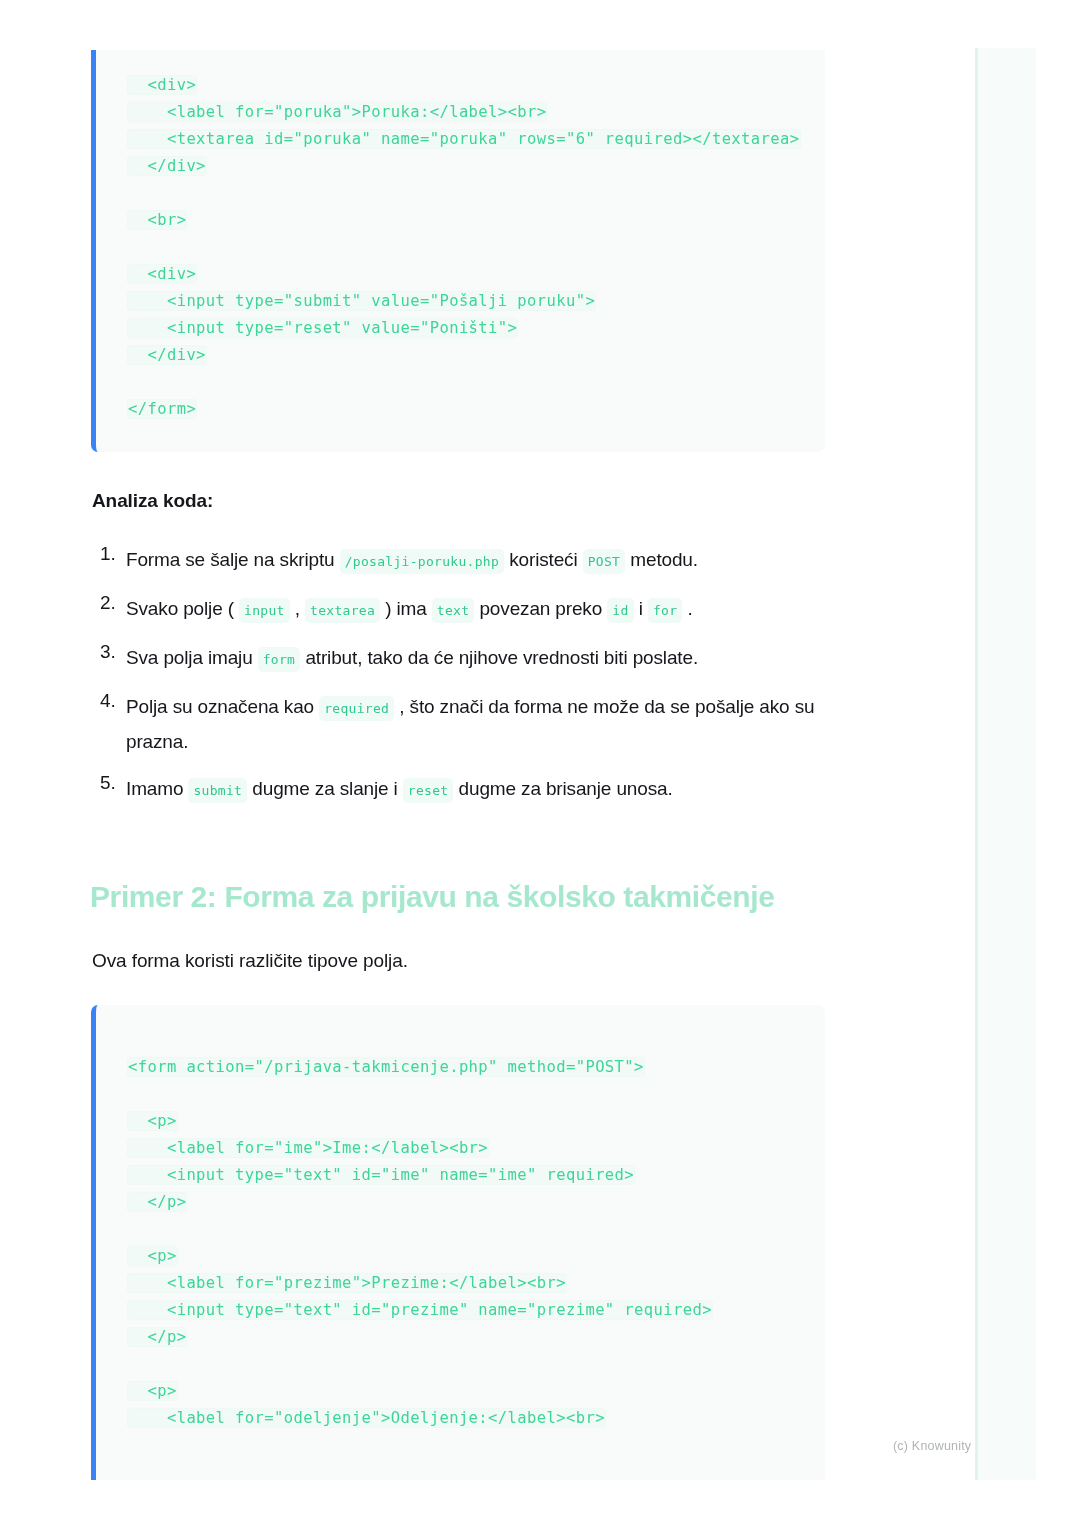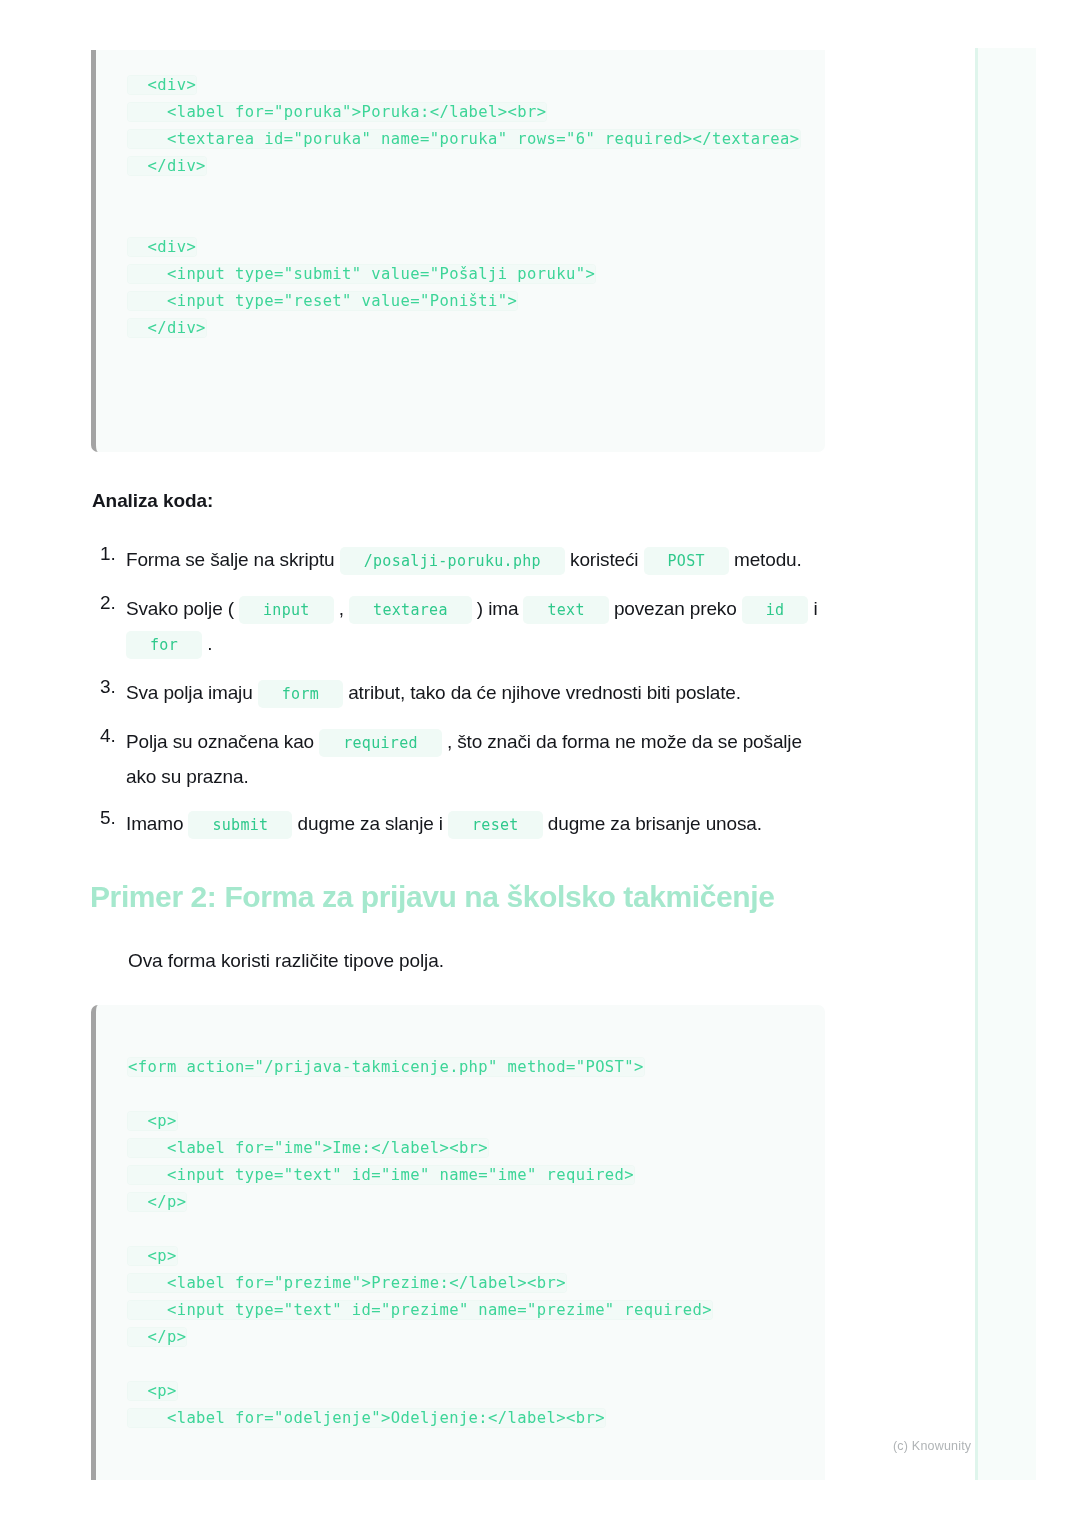--- a/index.html
+++ b/index.html
@@ -35,21 +35,21 @@
     width: 975px;
     height: 1528px;
   }
 
   
   .code-block {
     position: absolute;
     left: 91px;
     width: 734px;
     background: #f8fbfa;
-    border-left: 5px solid #a3a3a3;
+    border-left: 5px solid #3b82f6;
     box-sizing: border-box;
     overflow: hidden;
     padding: 22px 0 20px 0;
   }
   .code-block.rounded-top {
     border-top-left-radius: 7px;
     border-top-right-radius: 7px;
   }
   .code-block.rounded-bottom {
     border-bottom-left-radius: 7px;
@@ -96,21 +96,20 @@
     color: #a5e8cd;
     letter-spacing: -0.4px;
     white-space: nowrap;
   }
   .para {
     position: absolute;
     left: 92px;
     font-size: 19px;
     color: #15171c;
     letter-spacing: -0.1px;
-    margin-left: 36px;
   }
 
   
   .olist {
     position: absolute;
     left: 92px;
     width: 740px;
   }
   .li-row {
     position: relative;
@@ -127,25 +126,25 @@
   }
   .li-text {
     margin-left: 34px;
     font-size: 19px;
     line-height: 33px;
     color: #15171c;
     letter-spacing: -0.15px;
   }
   code.chip {
     font-family: "DejaVu Sans Mono", "Liberation Mono", monospace;
-    font-size: 15px;
+    font-size: 13px;
     color: #2fc98c;
     background: #f0faf6;
     border-radius: 5px;
-    padding: 5px 24px;
+    padding: 5px 5px;
     letter-spacing: 0.3px;
     white-space: nowrap;
   }
 
   
   .footer-mark {
     position: absolute;
     left: 893px;
     top: 1439px;
     font-size: 12.5px;
@@ -158,26 +157,28 @@
 <body>
 
 <div class="page">
 
   <div class="code-block rounded-bottom" id="code-block-1" style="top:50px; height:402px;">
       <div class="code-line"><span class="seg">  &lt;div&gt;</span></div>
       <div class="code-line"><span class="seg">    &lt;label for="poruka"&gt;Poruka:&lt;/label&gt;&lt;br&gt;</span></div>
       <div class="code-line"><span class="seg">    &lt;textarea id="poruka" name="poruka" rows="6" required&gt;&lt;/textarea&gt;</span></div>
       <div class="code-line"><span class="seg">  &lt;/div&gt;</span></div>
       <div class="code-line blank"><span class="seg"> </span></div>
+      <div class="code-line"><span class="seg">  &lt;br&gt;</span></div>
       <div class="code-line blank"><span class="seg"> </span></div>
       <div class="code-line"><span class="seg">  &lt;div&gt;</span></div>
       <div class="code-line"><span class="seg">    &lt;input type="submit" value="Pošalji poruku"&gt;</span></div>
       <div class="code-line"><span class="seg">    &lt;input type="reset" value="Poništi"&gt;</span></div>
       <div class="code-line"><span class="seg">  &lt;/div&gt;</span></div>
       <div class="code-line blank"><span class="seg"> </span></div>
+      <div class="code-line"><span class="seg">&lt;/form&gt;</span></div>
     </div>
 
   <div class="h-bold" style="top:490px;">Analiza koda:</div>
 
   <div class="olist" id="analysis-list" style="top:543px;">
       <div class="li-row">
         <div class="li-num">1.</div>
         <div class="li-text">Forma se šalje na skriptu <code class="chip">/posalji-poruku.php</code> koristeći <code class="chip">POST</code> metodu.</div>
       </div>
       <div class="li-row">

